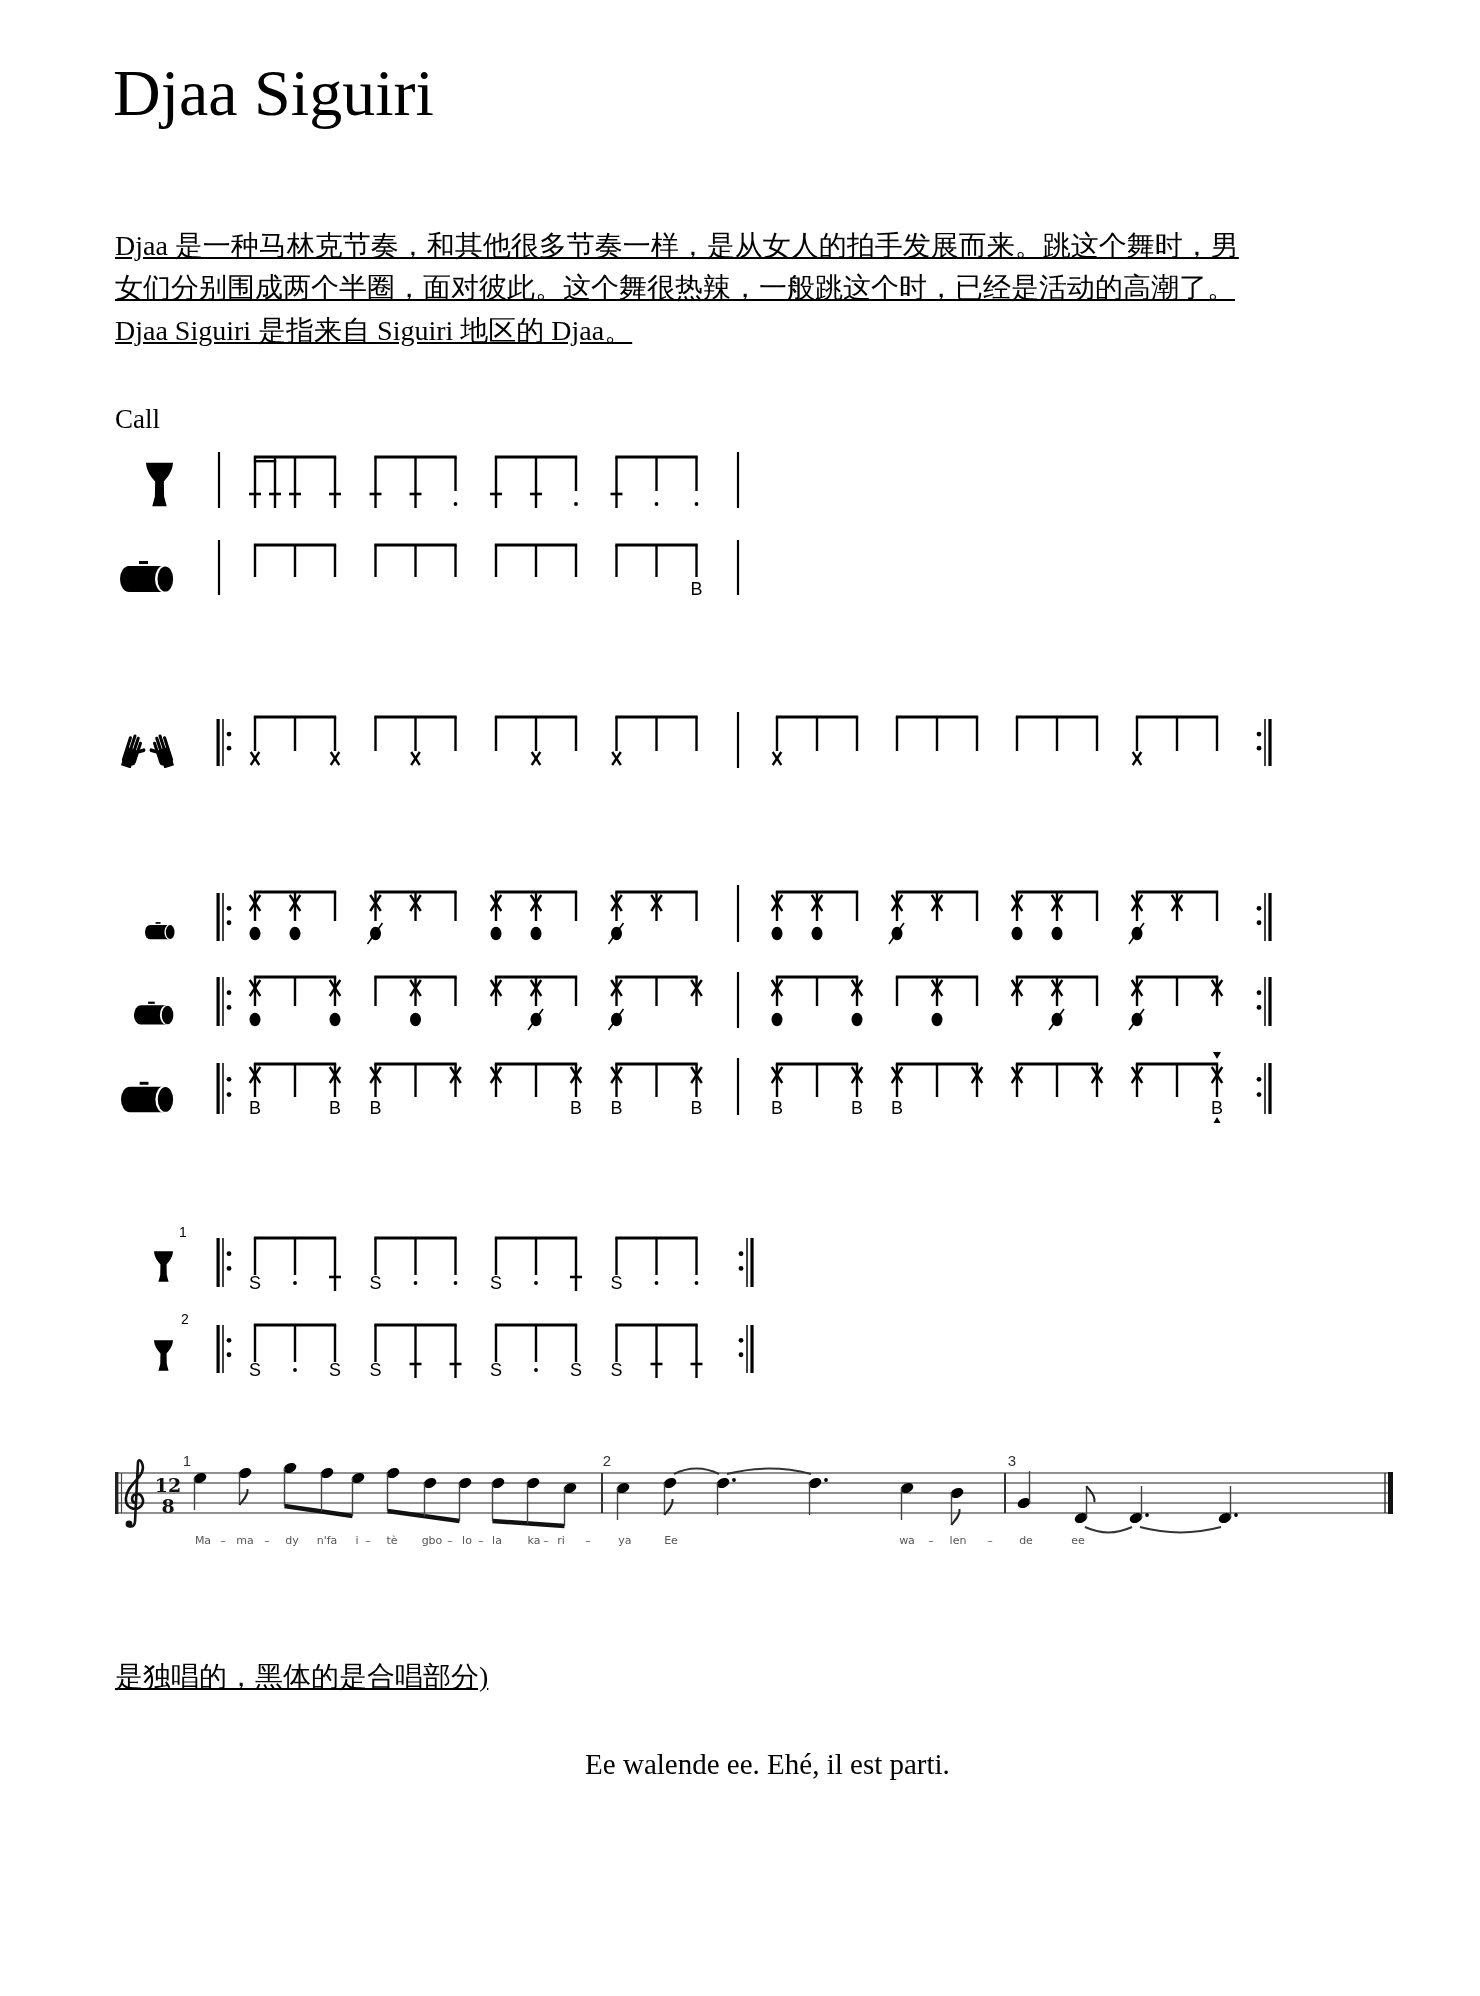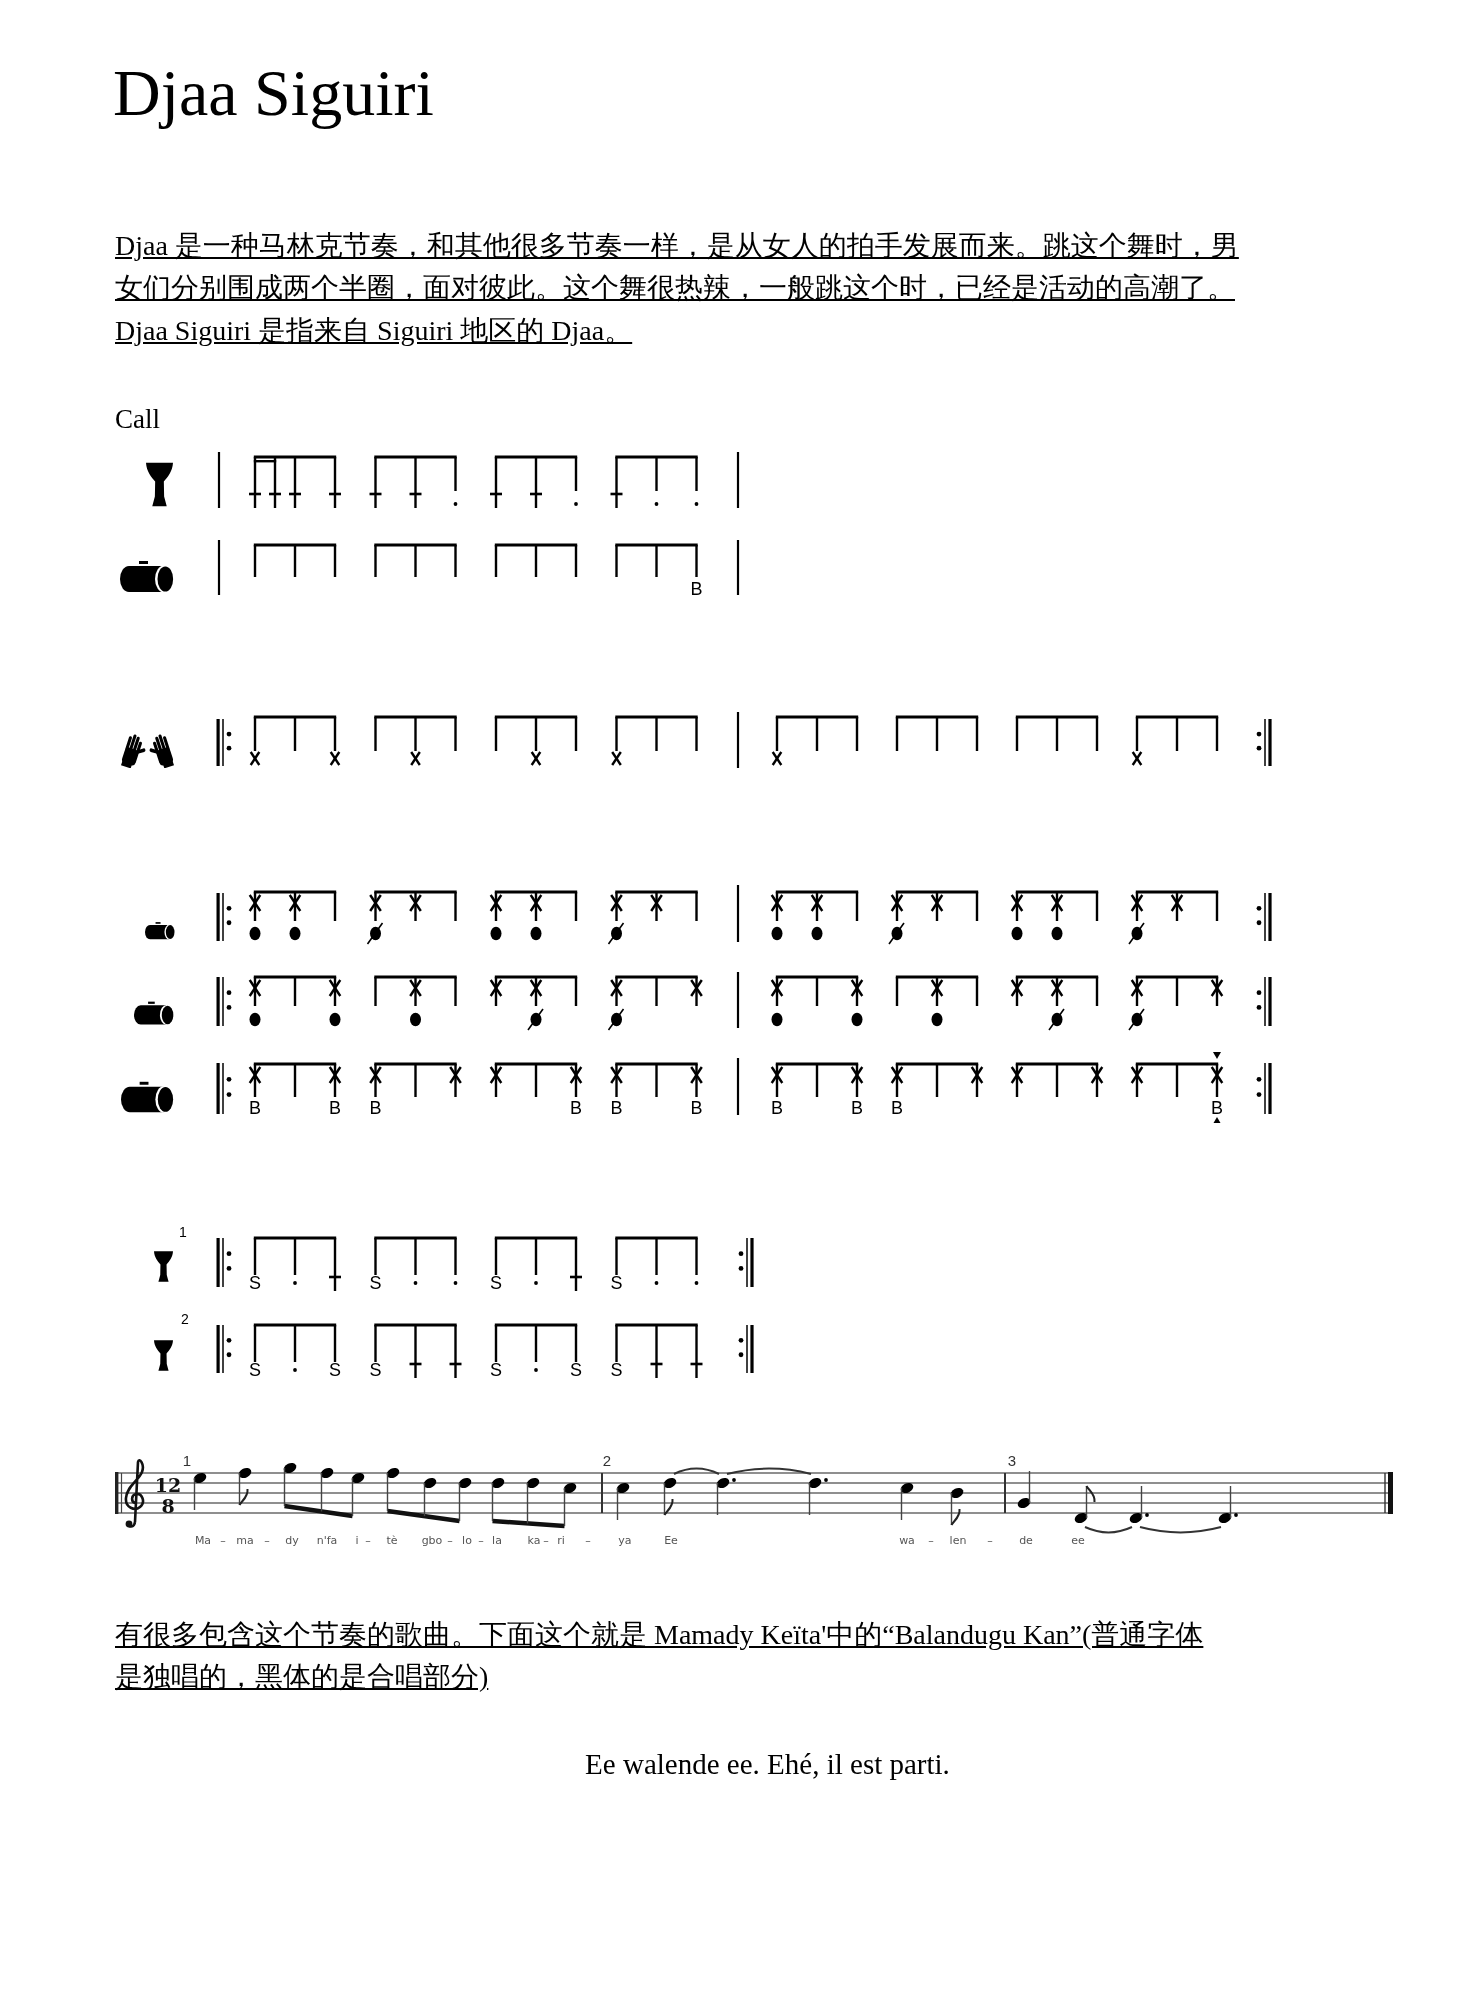--- a/index.html
+++ b/index.html
@@ -1098,20 +1098,19 @@
         <text x="671" y="1544" class="lyr" text-anchor="middle">Ee</text>
         <text x="907" y="1544" class="lyr" text-anchor="middle">wa</text>
         <text x="931" y="1544" class="lyr" text-anchor="middle">–</text>
         <text x="958" y="1544" class="lyr" text-anchor="middle">len</text>
         <text x="990" y="1544" class="lyr" text-anchor="middle">–</text>
         <text x="1026" y="1544" class="lyr" text-anchor="middle">de</text>
         <text x="1078" y="1544" class="lyr" text-anchor="middle">ee</text>
       </g>
   </svg>
 
-  <div class="abs para" style="top:1615px">有很多包含这个节奏的歌曲。下面这个就是 Mamady Keïta'中的“Balandugu Kan”(普通字体</div>
   <div class="abs para" style="top:1657px">是独唱的，黑体的是合唱部分)</div>
 
   <div class="abs center-line" style="top:1744px"><span class="bold">Ee walende ee.</span><span> Ehé, il est parti.</span></div>
 
   <div id="site-mark" class="abs">www.jcqupu.com</div>
   <div id="site-faint" class="abs">本曲谱上传于 中国曲谱网</div>
 </div>
 
 </body></html>

